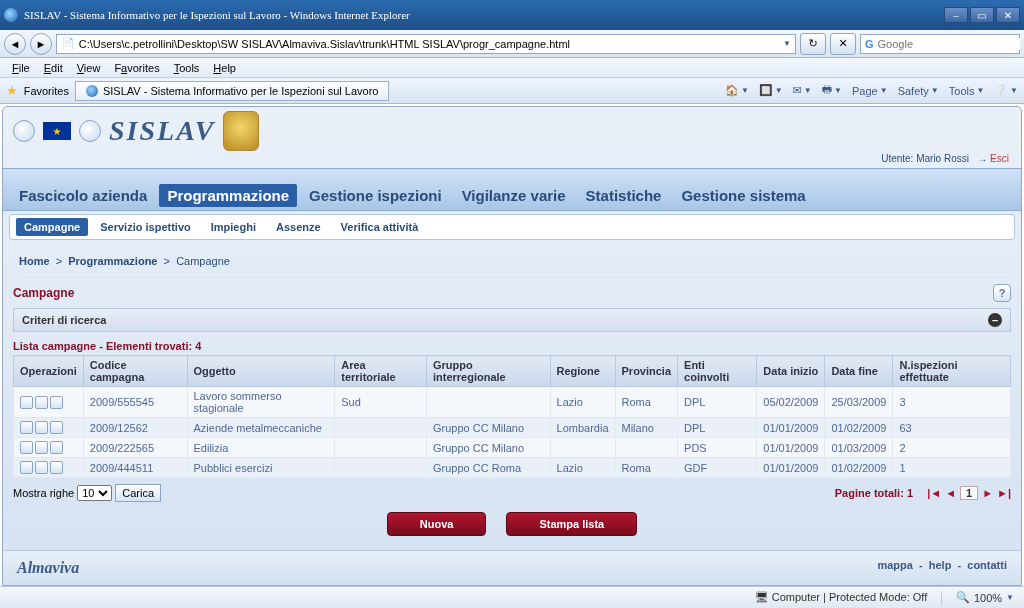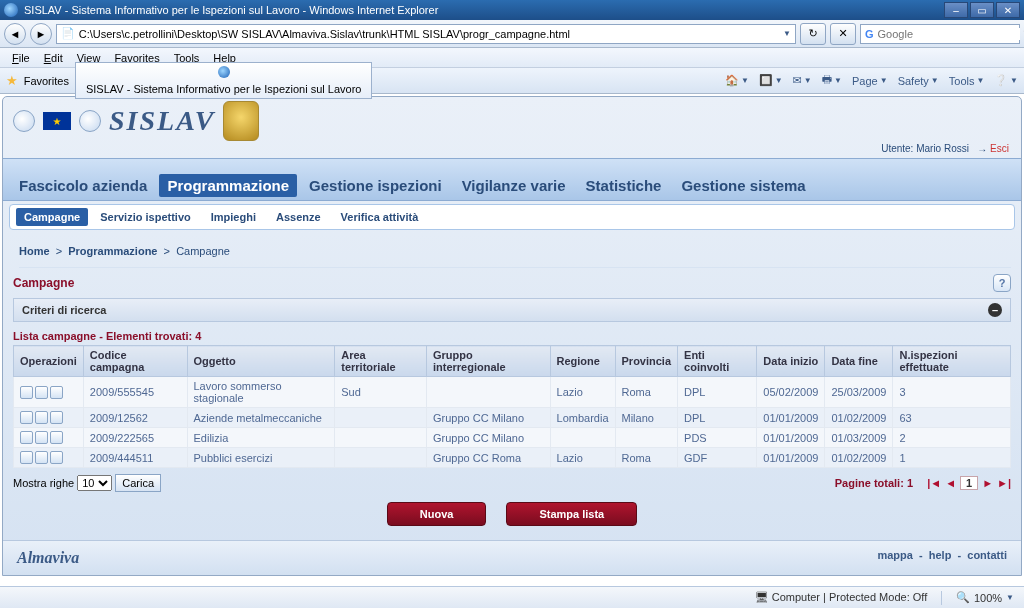--- a/index.html
+++ b/index.html
@@ -1,19 +1,19 @@
 <!DOCTYPE html>
 <html><head>
 <meta charset="utf-8">
 <style>
   * { box-sizing: border-box; margin: 0; padding: 0; }
   body { font-family: Tahoma, Verdana, sans-serif; font-size: 11px; background: #fff; width:1024px; height:608px; overflow:hidden; }
 
   
-  .titlebar { background: linear-gradient(#2b6cb0,#1d4e89); color:#fff; height:20px; display:flex; align-items:center; padding:0 4px; justify-content:space-between; }
+  .titlebar { background: linear-gradient(#2b6cb0,#1d4e89); color:#fff; height:30px; display:flex; align-items:center; padding:0 4px; justify-content:space-between;font-family:Liberation Serif, serif; }
   .titlebar-left { display:flex; align-items:center; gap:6px; }
   .ie-icon { width:14px; height:14px; background: radial-gradient(circle at 40% 40%, #9cd5ff, #1a5fb4); border-radius:50%; }
   .win-btns { display:flex; gap:2px; }
   .win-btn { width:24px; height:16px; background:linear-gradient(#6a8fc6,#3e6aa8); border:1px solid #284877; display:flex; align-items:center; justify-content:center; color:#fff; font-size:10px; }
 
   
   .navbar { background:linear-gradient(#f2f6fb,#dbe6f4); height:28px; display:flex; align-items:center; padding:0 4px; gap:4px; border-bottom:1px solid #a8b8cc; }
   .nav-btn { width:26px; height:22px; border:1px solid #8fa6c4; border-radius:3px; background:linear-gradient(#fefefe,#d3e0f0); display:flex; align-items:center; justify-content:center; }
   .nav-btn.round { border-radius:11px; width:22px; }
   .addr { flex:1; display:flex; align-items:center; background:#fff; border:1px solid #8fa6c4; height:20px; padding:0 4px; gap:4px; }
@@ -23,21 +23,21 @@
 
   
   .menubar { background:linear-gradient(#f3f7fd,#e2ebf7); height:20px; display:flex; align-items:center; padding:0 6px; gap:2px; border-bottom:1px solid #c3cfe0; }
   .menubar span { padding:2px 6px; cursor:default; }
   .menubar span u { text-decoration:underline; }
 
   
   .favbar { background:linear-gradient(#eef4fc,#d8e4f3); height:26px; display:flex; align-items:center; padding:0 6px; gap:6px; border-bottom:1px solid #a8b8cc; justify-content:space-between; }
   .fav-left { display:flex; align-items:center; gap:6px; }
   .fav-star { color:#f6b93b; font-size:13px; }
-  .tab { background:linear-gradient(#fff,#e6eef9); border:1px solid #9cb1cd; padding:3px 10px; display:flex; gap:5px; align-items:center;flex-direction:column; }
+  .tab { background:linear-gradient(#fff,#e6eef9); border:1px solid #9cb1cd; padding:3px 10px; display:flex; gap:5px; align-items:center; }
   .tool-right { display:flex; gap:10px; align-items:center; color:#3b5a86; }
   .tool-right .tb { display:flex; align-items:center; gap:2px; }
   .chev { font-size:8px; color:#3b5a86; }
 
   
   .app-wrap { border:1px solid #93a9c5; margin:2px; border-radius:5px 5px 0 0; background:linear-gradient(#eaf0f8,#d5e2f2); }
   .app-header { display:flex; justify-content:space-between; align-items:center; padding:4px 10px 2px 10px; }
   .brand-left { display:flex; align-items:center; gap:8px; }
   .badge-shield { width:36px; height:42px; background:#fff; border:1px solid #a0b4ce; border-radius:4px; display:flex; align-items:center; justify-content:center; }
   .badge-shield::after { content:""; width:22px; height:28px; background: conic-gradient(#d33 0 25%, #fff 0 50%, #d33 0 75%, #fff 0 100%); clip-path: polygon(50% 0,100% 20%,100% 70%,50% 100%,0 70%,0 20%); }

